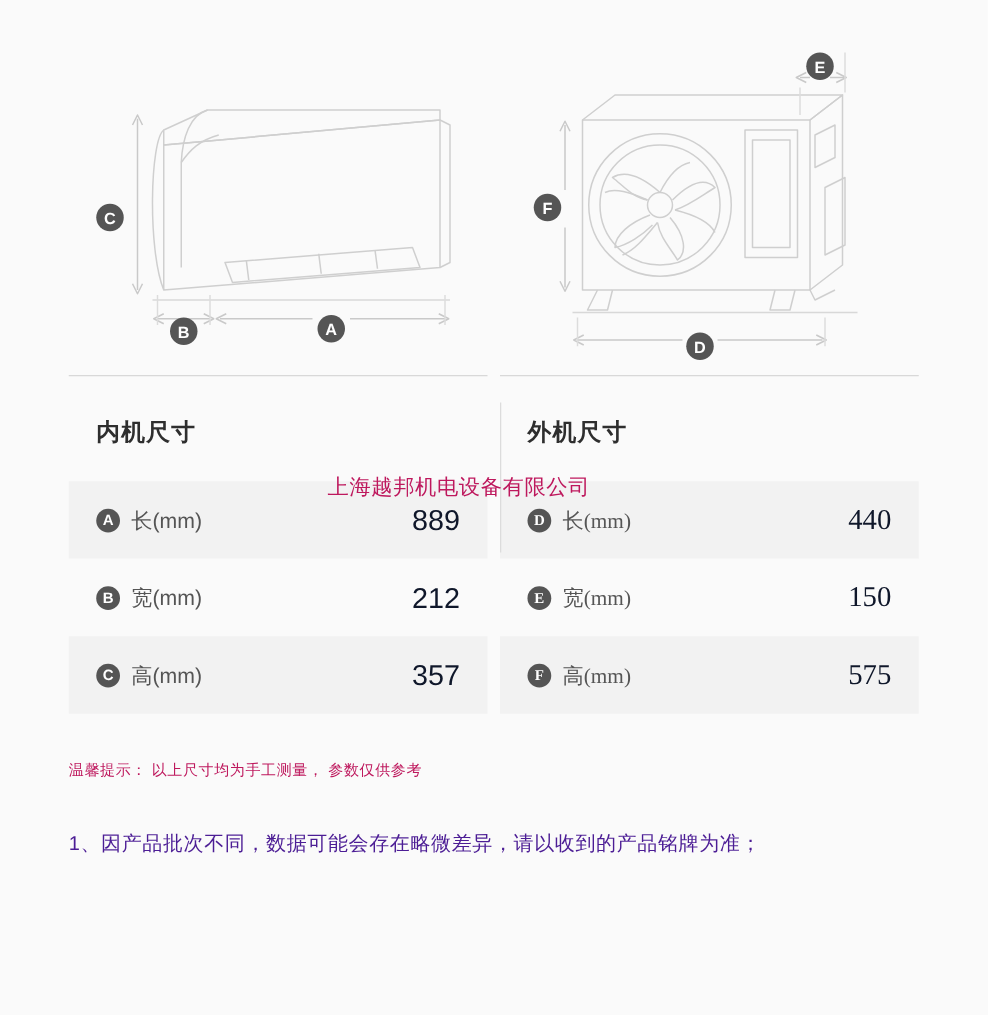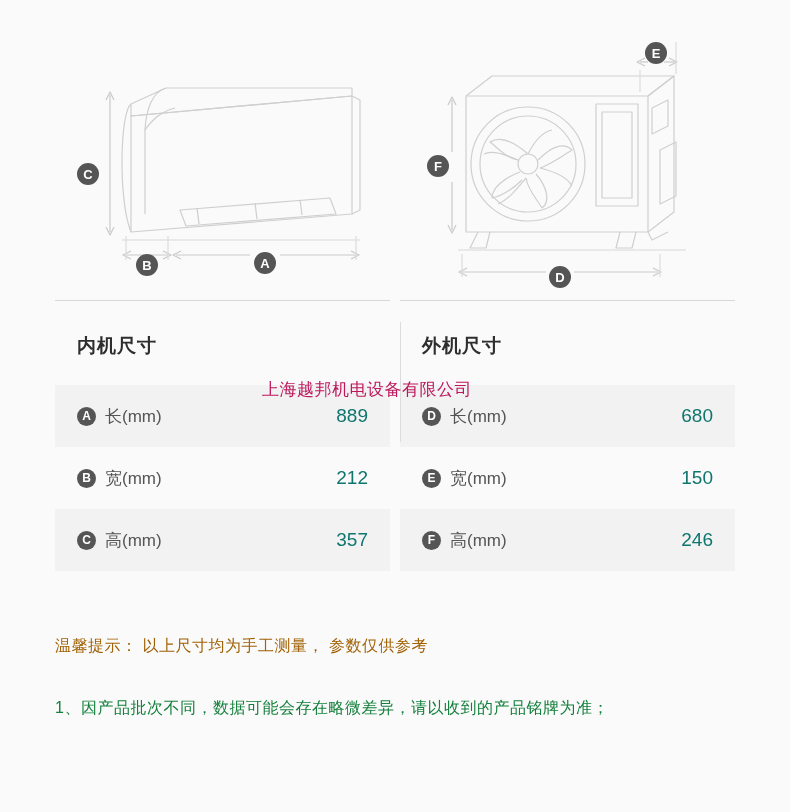--- a/index.html
+++ b/index.html
@@ -37,21 +37,21 @@
     left: 0;
     top: 300px;
     width: 790px;
     display: flex;
   }
   .col {
     width: 335px;
     position: relative;
   }
   .col-left { margin-left: 55px; }
-  .col-right { margin-left: 10px; }
+  .col-right { margin-left: 10px; font-family: Liberation Serif, serif; }
   .col-sep {
     position: absolute;
     left: 0;
     top: 22px;
     width: 1px;
     height: 120px;
     background: #dcdcdc;
   }
   .col-rule {
     width: 335px;
@@ -90,22 +90,22 @@
     height: 19px;
     border-radius: 50%;
     background: #555;
     color: #fff;
     font-size: 12px;
     font-weight: bold;
     margin-right: 9px;
     line-height: 1;
   }
   .row-value {
-    color: #0f766e;
-    font-size: 19px;
+    color: #0f172a;
+    font-size: 23px;
   }
 
   
   .watermark {
     position: absolute;
     left: 262px;
     top: 378px;
     font-size: 17px;
     color: #be185d;
     white-space: nowrap;
@@ -113,29 +113,28 @@
   }
 
   
   .notes {
     position: absolute;
     left: 55px;
     top: 608px;
     width: 690px;
   }
   .tip {
-    font-size: 16px;
-    color: #a16207;
+    font-size: 12px;
+    color: #be185d;
     margin-bottom: 36px;
     letter-spacing: 0.5px;
-    margin-top: 28px;
   }
   .note-line {
     font-size: 16px;
-    color: #15803d;
+    color: #4c1d95;
     line-height: 30px;
     letter-spacing: 0.5px;
   }
 </style>
 </head>
 <body>
 
 <div class="page">
 
   <div class="diagram">
@@ -296,37 +295,37 @@
     <div class="col col-right">
       <div class="col-sep"></div>
       <div class="col-rule"></div>
       <div class="col-title">外机尺寸</div>
 
       <div class="row shaded">
         <span class="row-label">
           <span class="badge">D</span>
           <span>长(mm)</span>
         </span>
-        <span class="row-value">680</span>
+        <span class="row-value">440</span>
       </div>
 
       <div class="row plain">
         <span class="row-label">
           <span class="badge">E</span>
           <span>宽(mm)</span>
         </span>
         <span class="row-value">150</span>
       </div>
 
       <div class="row shaded">
         <span class="row-label">
           <span class="badge">F</span>
           <span>高(mm)</span>
         </span>
-        <span class="row-value">246</span>
+        <span class="row-value">575</span>
       </div>
     </div>
   </div>
 
   <div class="watermark">上海越邦机电设备有限公司</div>
 
   <div class="notes">
     <div class="tip">温馨提示： 以上尺寸均为手工测量， 参数仅供参考</div>
     <div class="note-line">1、因产品批次不同，数据可能会存在略微差异，请以收到的产品铭牌为准；</div>
   </div>

